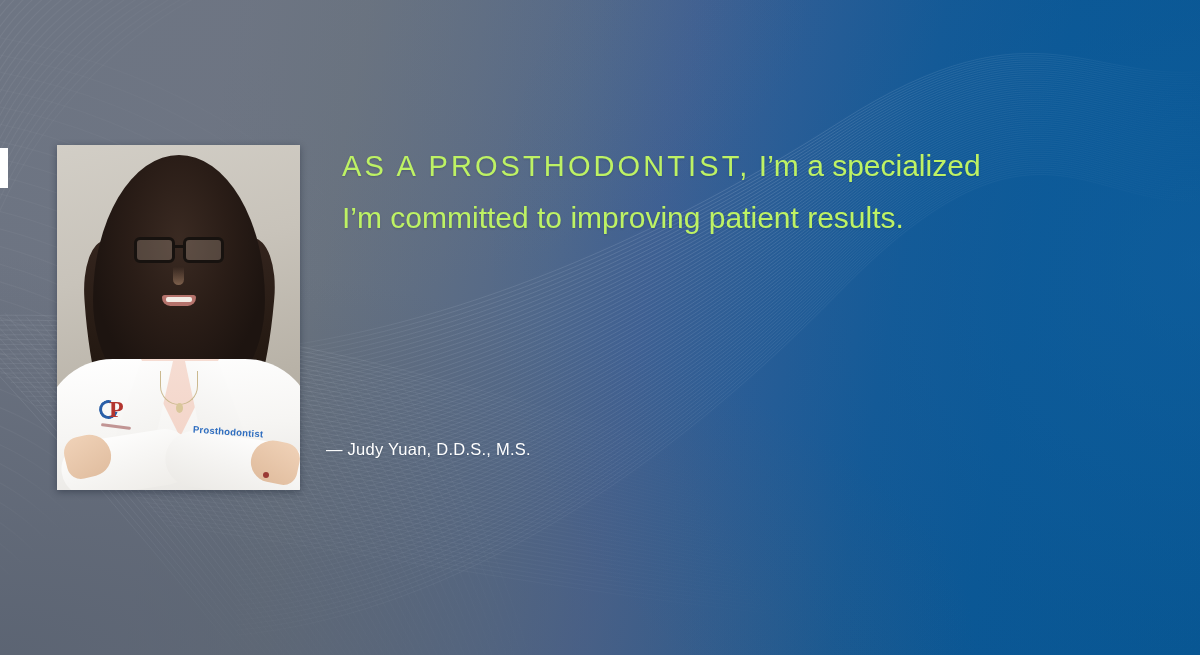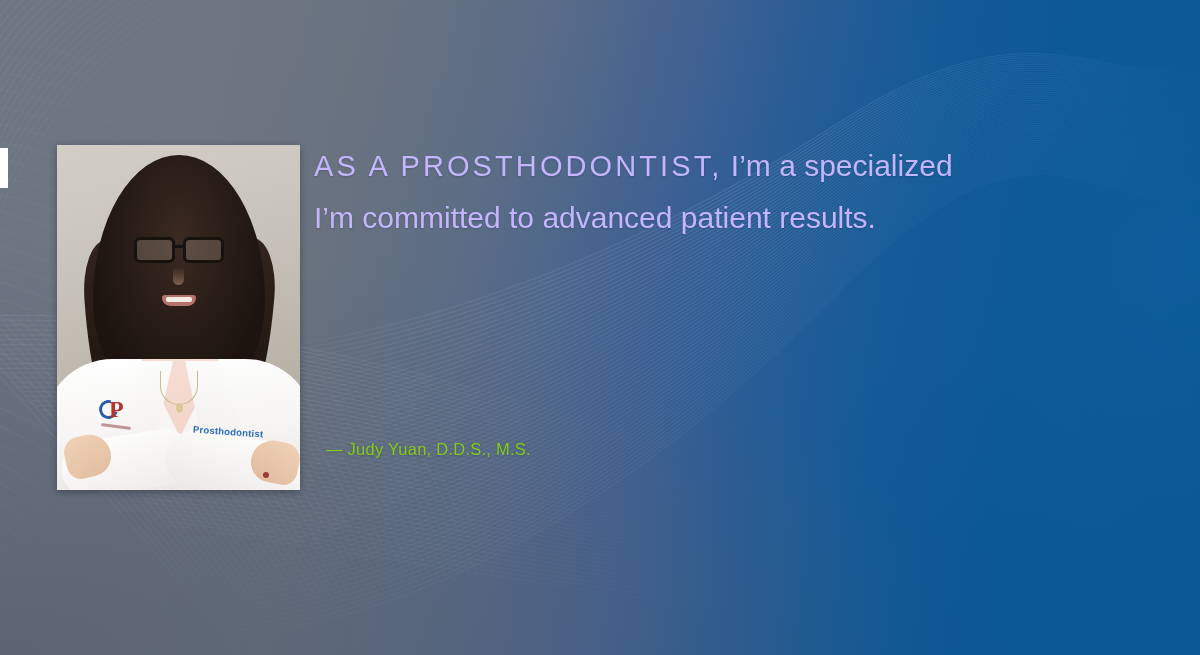--- a/index.html
+++ b/index.html
@@ -162,38 +162,38 @@
   }
 
   
   #left-tab {
     position:absolute; left:0; top:148px;
     width:8px; height:40px; background:#ffffff;
   }
 
   
   #quote {
-    position:absolute; left:314px; top:140px; width:760px;
-    color:#c4b5fd;
+    position:absolute; left:342px; top:140px; width:760px;
+    color:#bef264;
   }
   .q-line {
     font-size:30px;
     line-height:51px;
     font-weight:300;
     white-space:nowrap;
     text-shadow:0 1px 2px rgba(10,30,60,.22);
   }
   #lead {
     font-size:29px;
     letter-spacing:3.1px;
     font-weight:300;
   }
   #attribution {
     position:absolute; left:326px; top:440px;
-    color:#84cc16;
+    color:#ffffff;
     font-size:16.5px;
     font-weight:400;
     letter-spacing:.25px;
     text-shadow:0 1px 2px rgba(10,30,60,.25);
   }
 </style>
 </head>
 <body>
 
 <div id="banner">
@@ -479,18 +479,18 @@
     <div class="ph" id="hand-r"></div>
     <div class="ph" id="ring"></div>
     <div class="ph" id="logo-c"></div>
     <div class="ph" id="logo-p">P</div>
     <div class="ph" id="logo-sub"></div>
     <div class="ph" id="embroidery">Prosthodontist</div>
   </div>
 
   <div id="quote">
     <div class="q-line"><span id="lead">AS A PROSTHODONTIST,</span><span> I’m a specialized</span></div>
-    <div class="q-line">I’m committed to advanced patient results.</div>
+    <div class="q-line">I’m committed to improving patient results.</div>
   </div>
 
   <div id="attribution">— Judy Yuan, D.D.S., M.S.</div>
 
 </div>
 
 </body></html>

